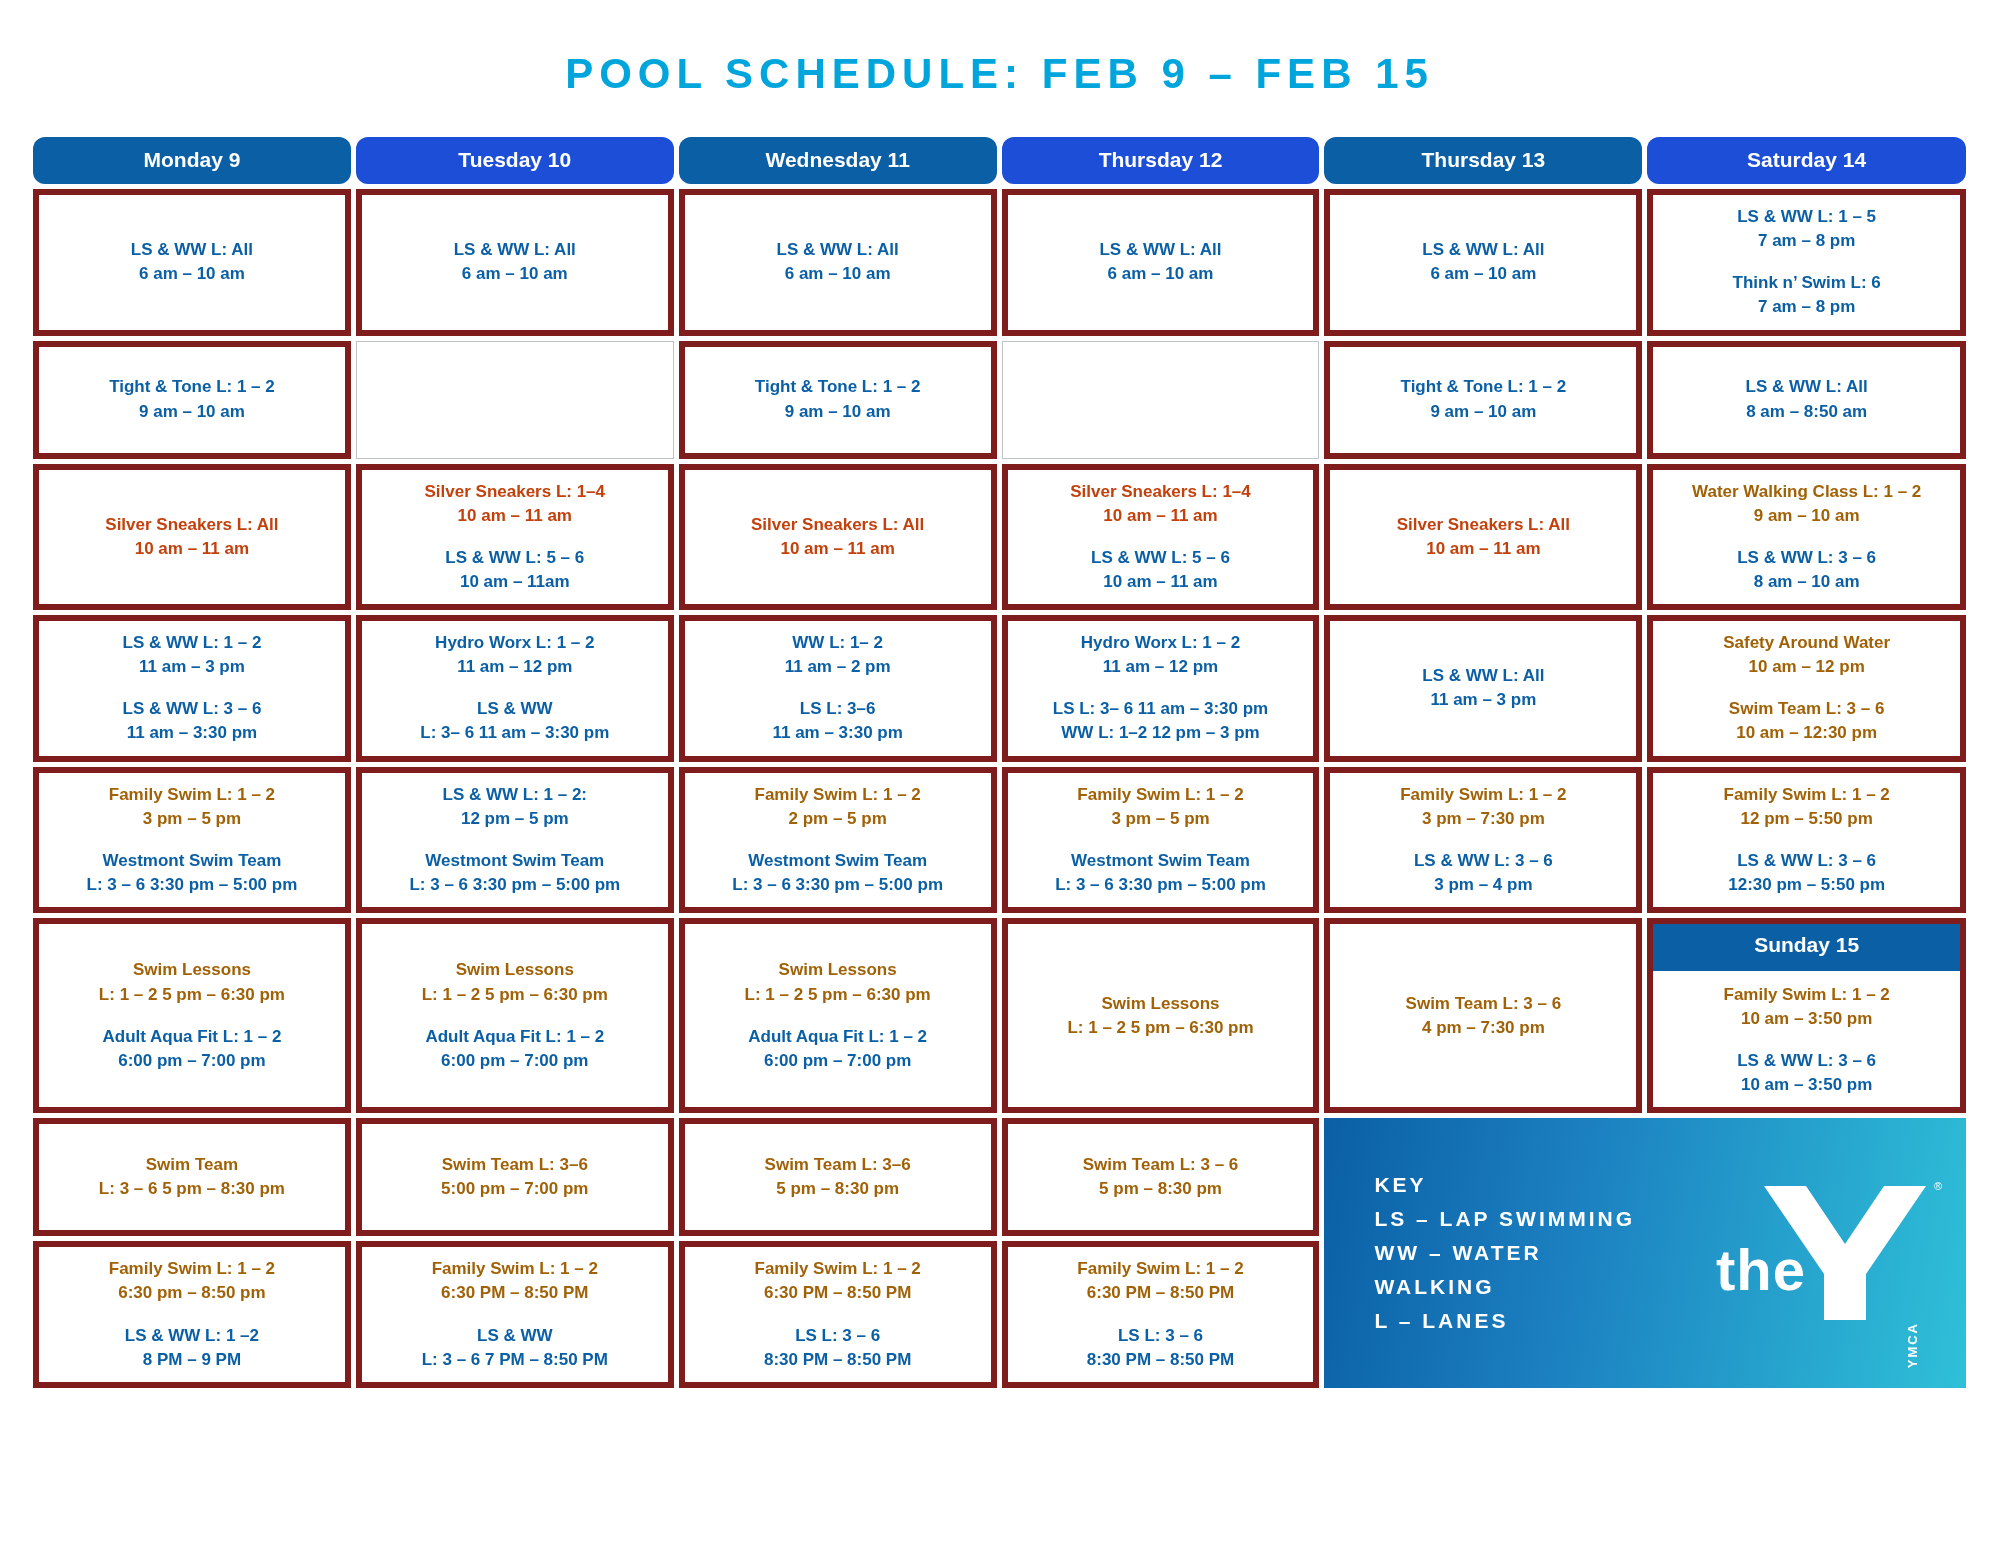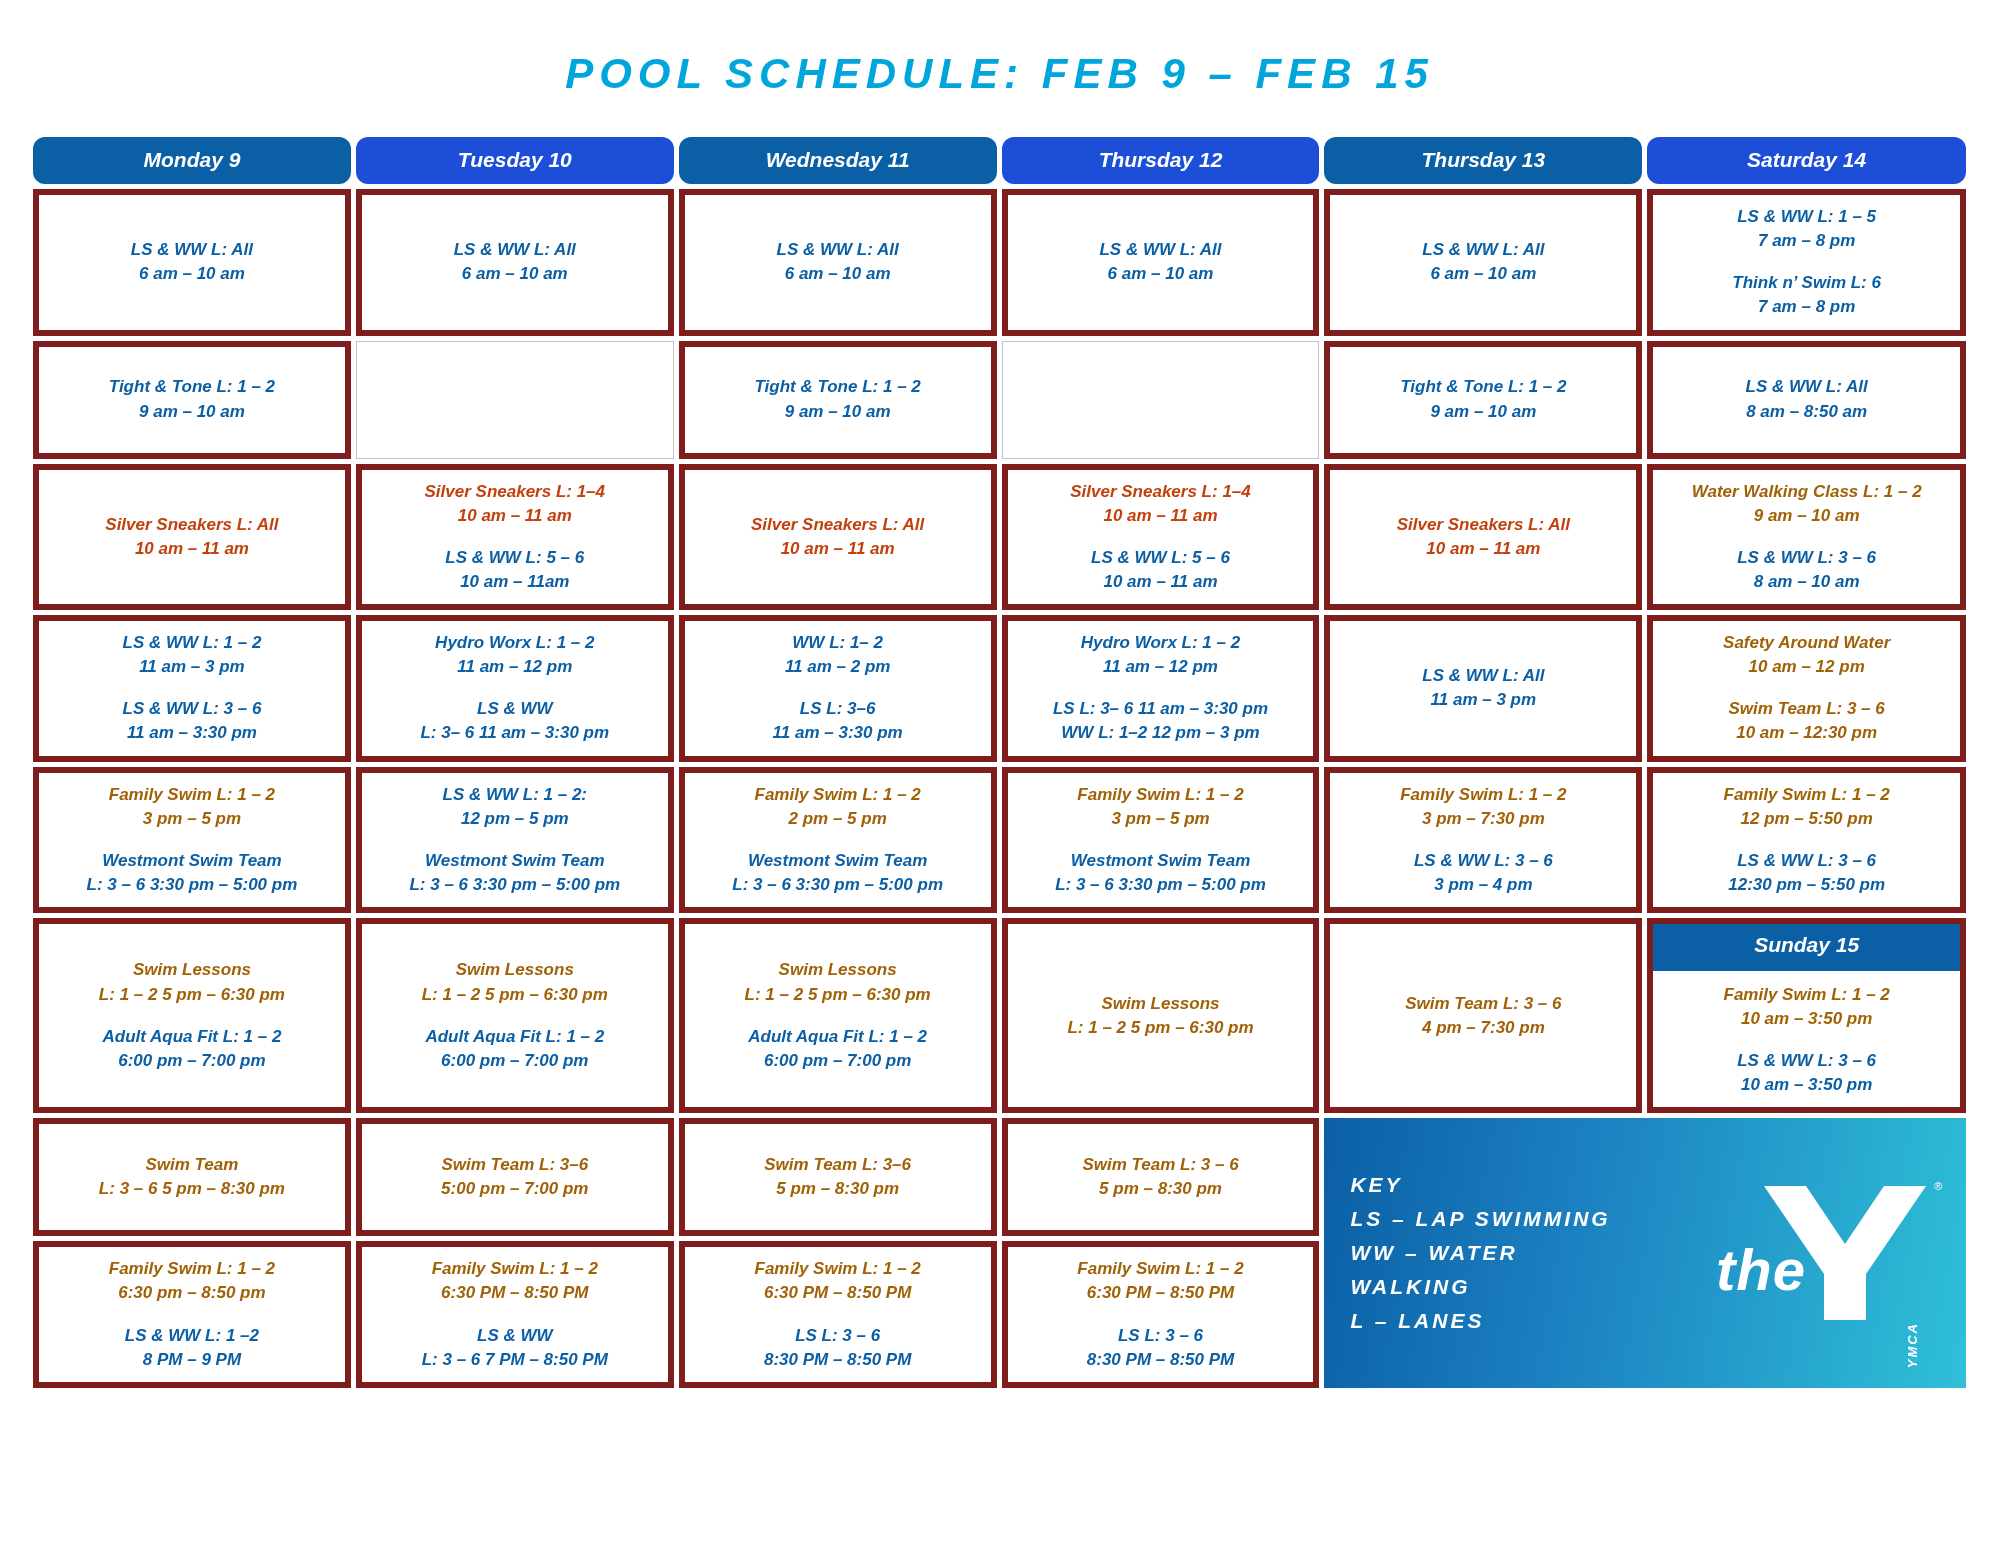--- a/index.html
+++ b/index.html
@@ -13,21 +13,20 @@
     font-family: "Liberation Sans", sans-serif;
     color: #0b5fa5;
     overflow: hidden;
   }
   .page {
     width: 1999px;
     height: 1545px;
     position: relative;
     box-sizing: border-box;
     padding: 0 28px;
-    font-style: italic;
   }
   .title {
     text-align: center;
     font-size: 42px;
     font-weight: bold;
     letter-spacing: 6px;
     color: #00a5dc;
     padding: 50px 0 34px 0;
   }
   table.schedule {
@@ -87,20 +86,21 @@
     height: 100%;
     padding: 18px 26px;
     box-sizing: border-box;
   }
   .keylist {
     font-size: 21px;
     font-weight: bold;
     letter-spacing: 3px;
     line-height: 1.62;
     text-align: left;
+    margin-left: 24px;
   }
   .ylogo {
     position: relative;
     width: 230px;
     height: 150px;
     flex: 0 0 auto;
   }
   .ylogo .the {
     position: absolute;
     left: 6px;

